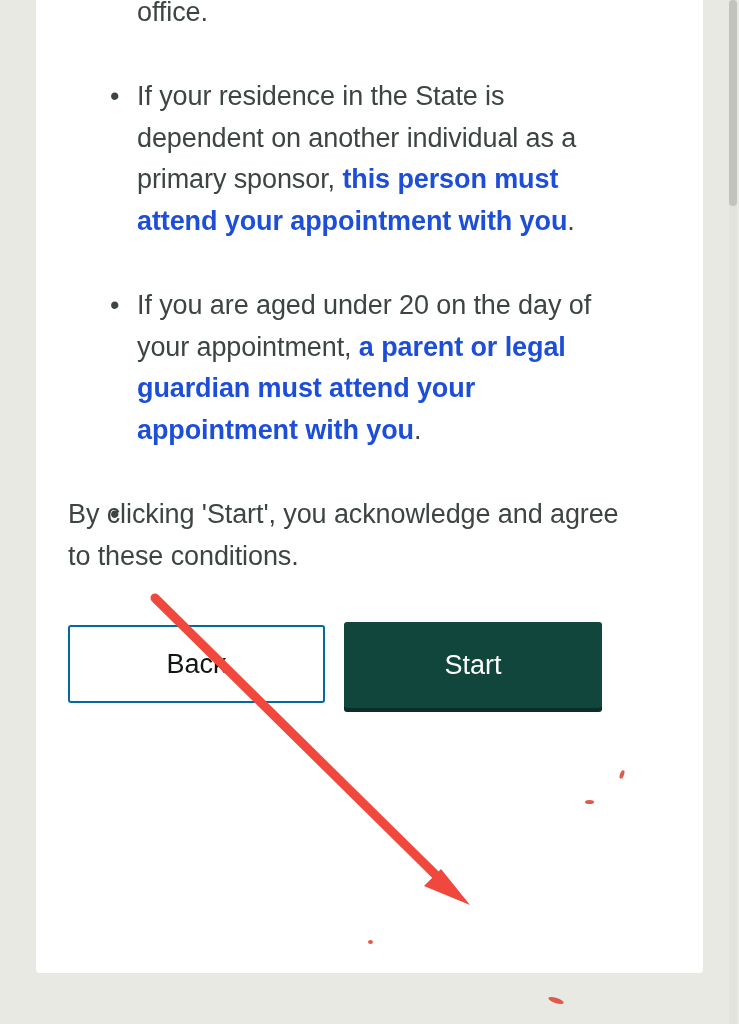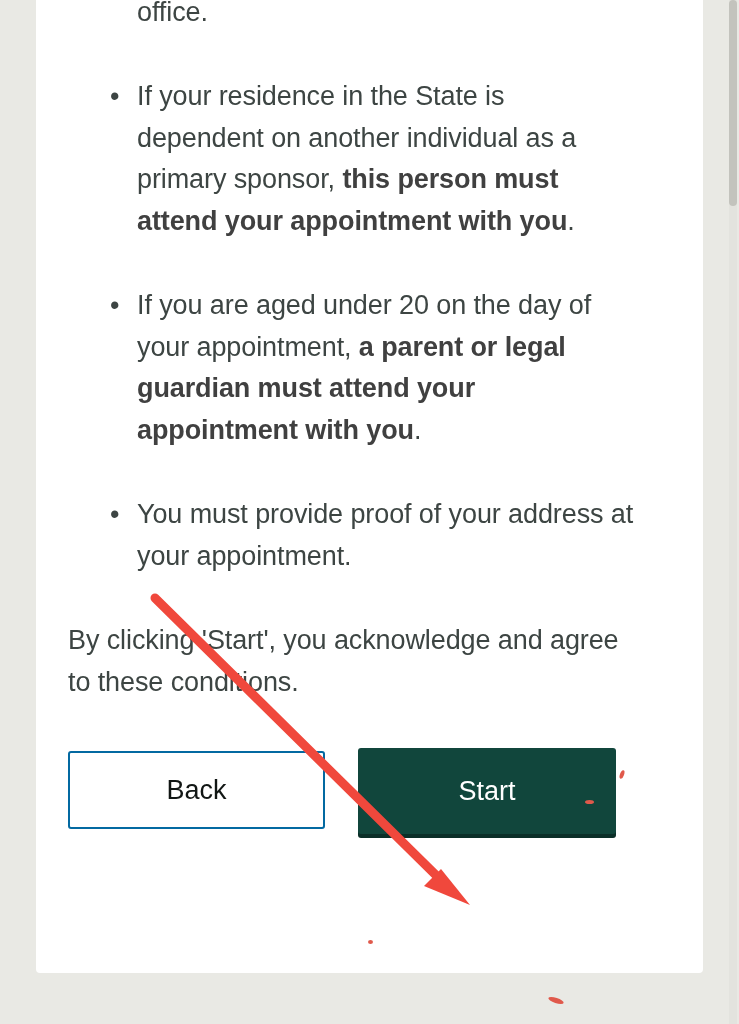--- a/index.html
+++ b/index.html
@@ -71,21 +71,21 @@
   }
   ul.conditions li .bullet {
     position: absolute;
     left: 42px;
     top: 0px;
     color: #3d4543;
     font-size: 27px;
     line-height: 41.5px;
   }
   ul.conditions li b {
-    color: #404040;
+    color: #1d4ed8;
     font-weight: bold;
   }
   .first-item {
     margin-top: -50px;
   }
   .ack {
     color: #3d4543;
     font-size: 27px;
     line-height: 41.5px;
     margin-top: 14px;
@@ -112,21 +112,21 @@
     left: 0px;
     top: 0px;
     width: 257px;
     height: 78px;
     background: #ffffff;
     border: 2px solid #0369a1;
     color: #111614;
     border-radius: 3px;
   }
   .btn-start {
-    left: 290px;
+    left: 276px;
     top: -3px;
     width: 258px;
     height: 86px;
     background: #11463c;
     border: none;
     color: #ffffff;
     border-radius: 3px;
     box-shadow: 0 4px 0 0 #0b2f28;
   }
   .arrow-layer {
@@ -164,21 +164,20 @@
         <span>If your residence in the State is dependent on another individual as a primary sponsor, </span><b>this person must attend your appointment with you</b><span>.</span>
       </li>
 
       <li>
         <span class="bullet">•</span>
         <span>If you are aged under 20 on the day of your appointment, </span><b>a parent or legal guardian must attend your appointment with you</b><span>.</span>
       </li>
 
       <li>
         <span class="bullet">•</span>
-        <span>You must provide proof of your address at your appointment.</span>
       </li>
 
     </ul>
 
     <div class="ack">By clicking 'Start', you acknowledge and agree to these conditions.</div>
 
     <div class="buttons">
       <div class="btn btn-back">Back</div>
       <div class="btn btn-start">Start</div>
     </div>

